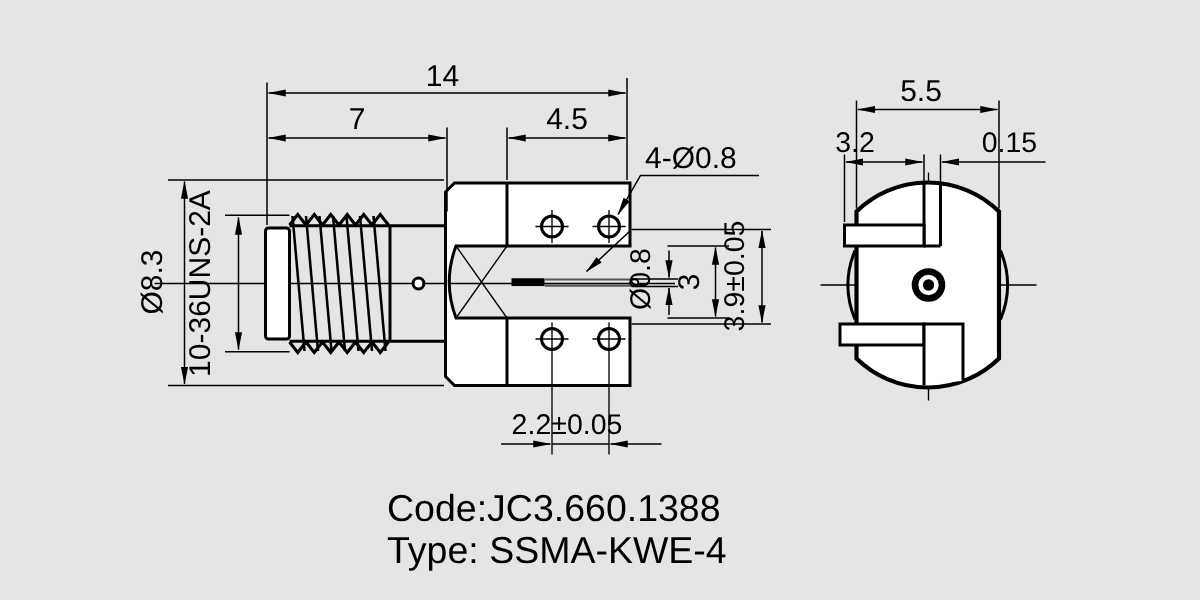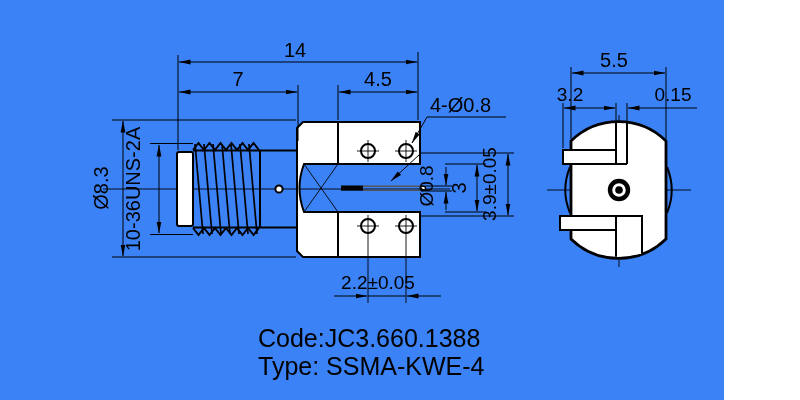--- a/index.html
+++ b/index.html
@@ -1,16 +1,16 @@
 <!DOCTYPE html>
 <html><head>
 <meta charset="utf-8">
 <style>
   html,body{margin:0;padding:0;background:#ffffff;}
-  .stage{position:relative;width:724px;height:400px;background:#3b82f6;overflow:hidden;}
+  .stage{position:relative;width:800px;height:400px;background:#e5e5e5;overflow:hidden;}
   svg{display:block;}
   svg text{font-family:"Liberation Sans","DejaVu Sans",sans-serif;fill:#000;}
   .dim{stroke:#000;stroke-width:1;fill:none;}
   .thin{stroke:#000;stroke-width:0.9;fill:none;}
   .edge{stroke:#000;stroke-width:2;fill:none;}
   .edgeF{stroke:#000;stroke-width:2;fill:#fff;}
   .edgeT{stroke:#000;stroke-width:2.8;fill:#fff;}
   .hatch{stroke:#000;stroke-width:1.7;fill:none;}
   .dimtxt{font-size:20px;}
   .dimtxt-s{font-size:19px;}

